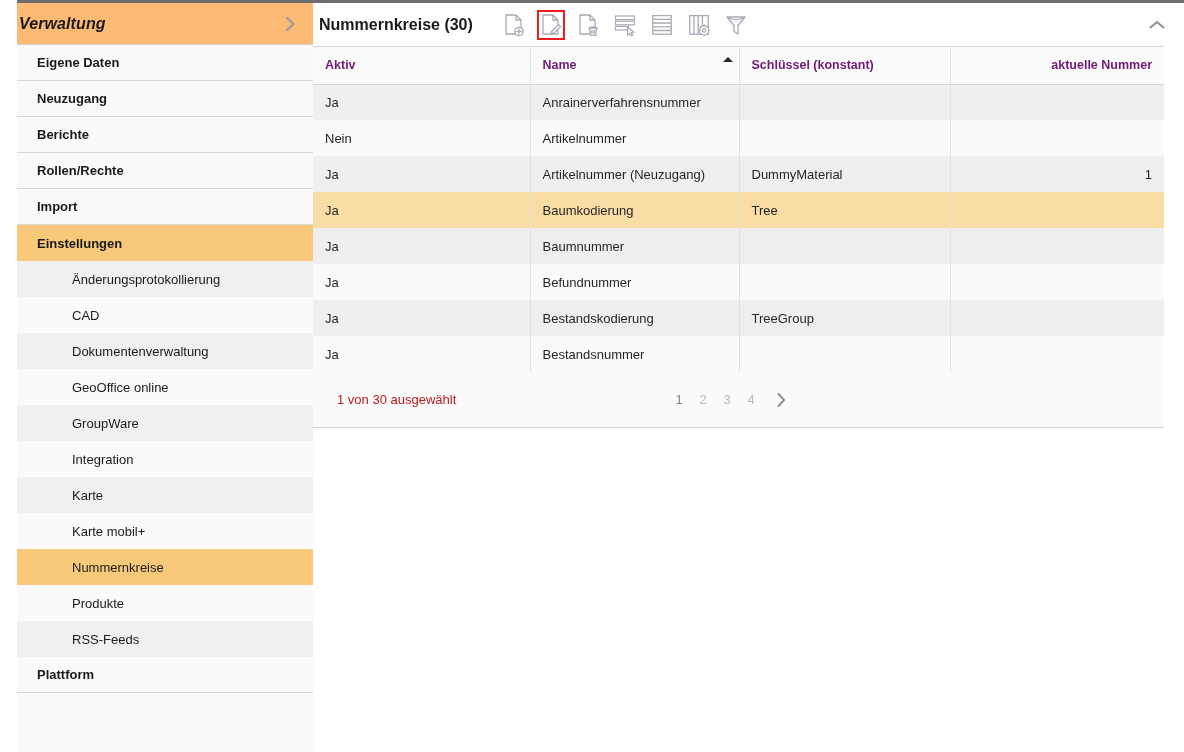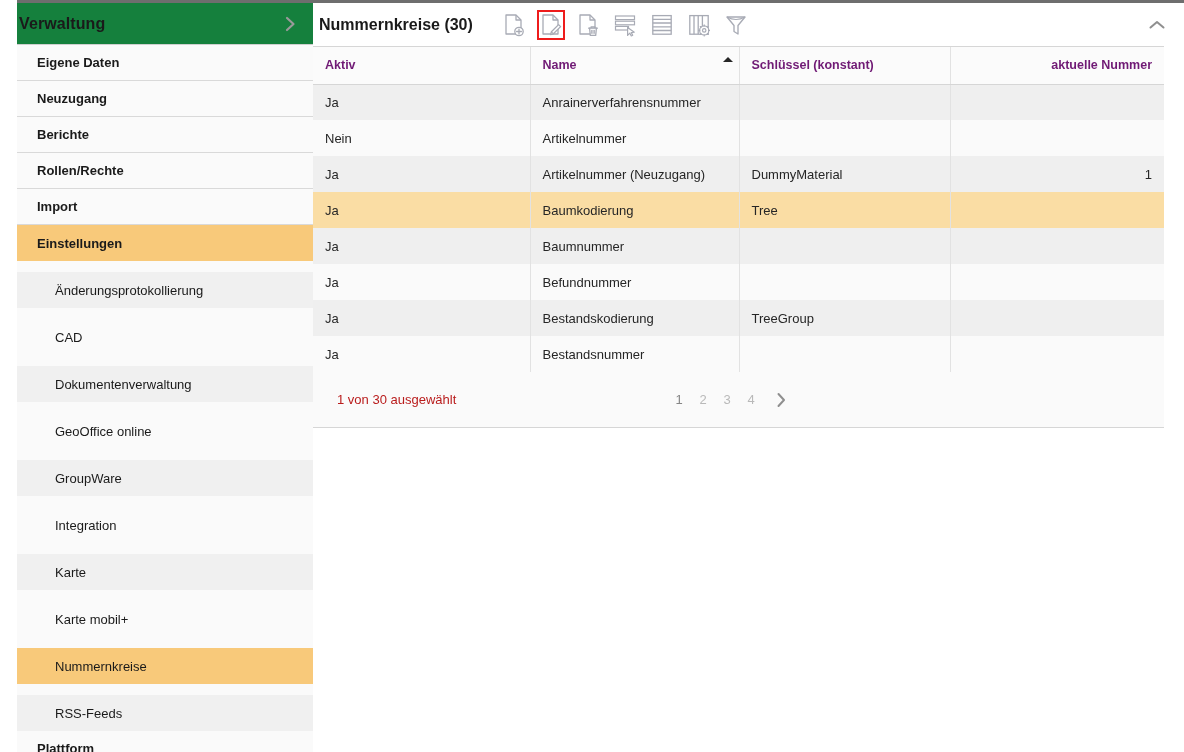--- a/index.html
+++ b/index.html
@@ -37,22 +37,23 @@
     position: relative;
   }
 
   .sb-header {
     height: 42px;
     display: flex;
     align-items: center;
     justify-content: space-between;
     padding: 0 12px 0 2px;
     border-bottom: 1px solid #cfcfcf;
-    background: #15803d;
-    box-sizing: border-box;
+    background: #fdba74;
+    box-sizing: border-box;
+    font-style: italic;
   }
   .sb-header-title {
     font-size: 16px;
     font-weight: bold;
     color: #1a1a1a;
     letter-spacing: .1px;
   }
   .sb-chevron {
     color: #9a9a9a;
     font-size: 20px;
@@ -72,26 +73,25 @@
     border-bottom: 1px solid #d9d9d9;
     color: #1a1a1a;
   }
   .sb-item.level-1 {
     padding-left: 20px;
     font-weight: bold;
     font-size: 13px;
     background: #fafafa;
   }
   .sb-item.level-2 {
-    padding-left: 38px;
+    padding-left: 55px;
     font-weight: normal;
     font-size: 13px;
     background: #fafafa;
     border-bottom: none;
-    margin-top: 11px;
   }
   .sb-item.level-2.alt {
     background: #f0f0f0;
   }
   .sb-item.selected {
     background: #f8c97a;
     border-bottom: none;
   }
   .sb-item.level-2.selected {
     background: #f8c97a;
@@ -306,20 +306,23 @@
           <span>Integration</span>
         </div>
         <div class="sb-item level-2 alt">
           <span>Karte</span>
         </div>
         <div class="sb-item level-2">
           <span>Karte mobil+</span>
         </div>
         <div class="sb-item level-2 alt selected">
           <span>Nummernkreise</span>
+        </div>
+        <div class="sb-item level-2">
+          <span>Produkte</span>
         </div>
         <div class="sb-item level-2 alt">
           <span>RSS-Feeds</span>
         </div>
         <div class="sb-item level-1">
           <span>Plattform</span>
         </div>
       </div>
   </div>
 

